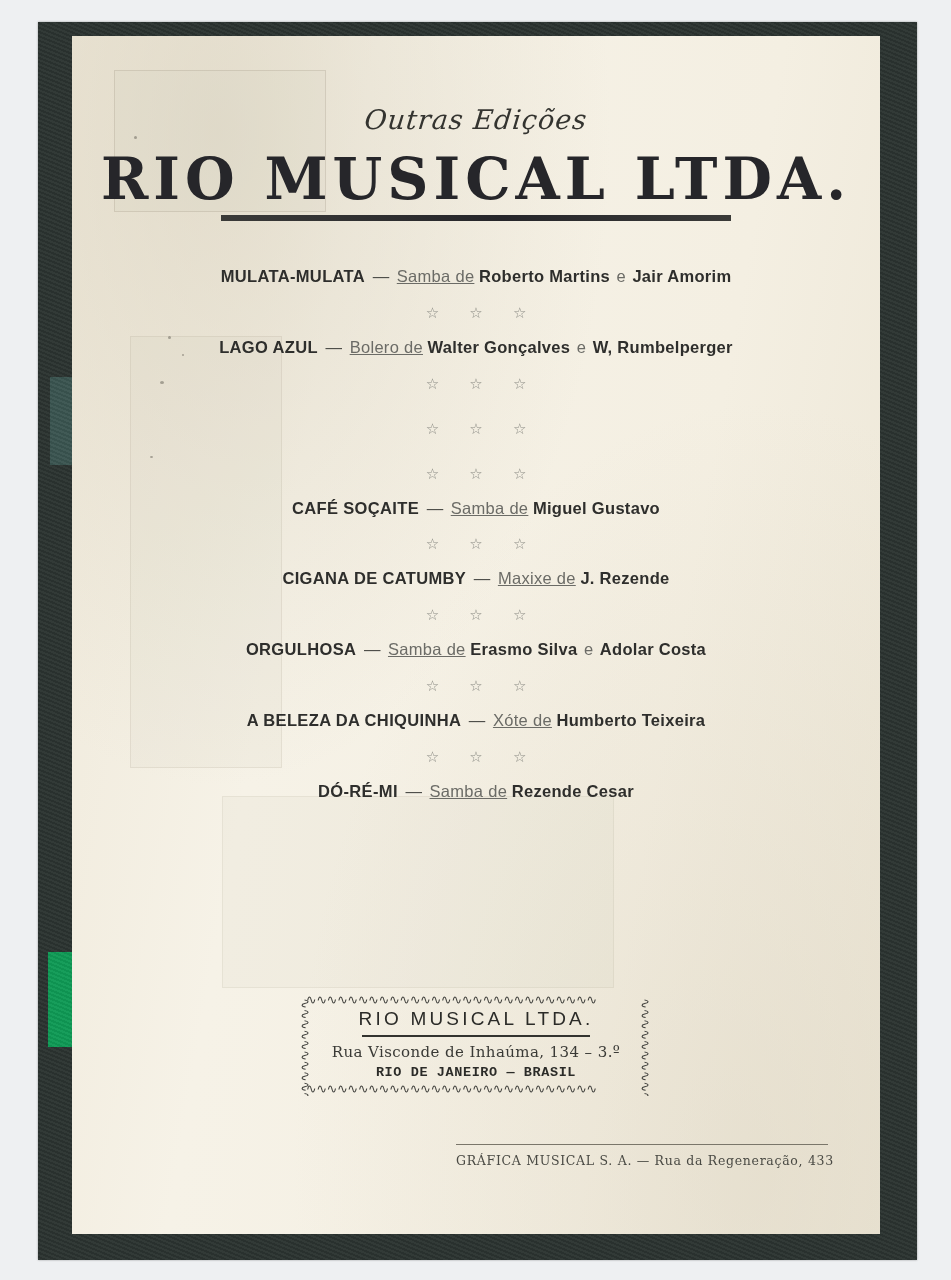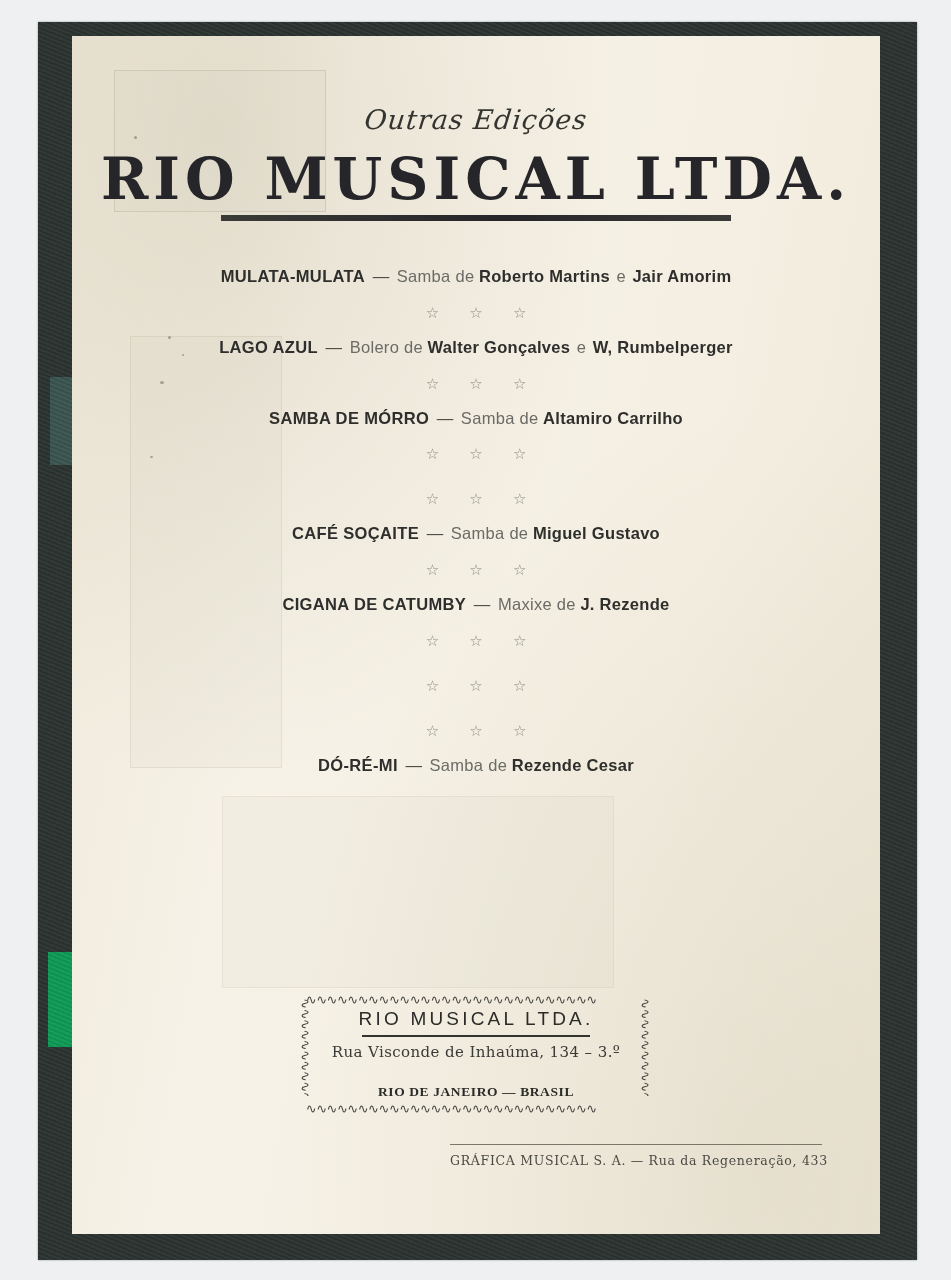--- a/index.html
+++ b/index.html
@@ -134,20 +134,21 @@
     font-weight: bold;
     letter-spacing: .35px;
   }
   .entry .dash {
     color: #4a4a46;
     padding: 0 3px;
   }
   .entry .genre {
     color: #6b6b66;
     letter-spacing: .3px;
+    text-decoration: underline;
   }
   .entry .composers {
     font-weight: bold;
     letter-spacing: .3px;
   }
   .entry .conj {
     font-weight: normal;
     color: #6b6b66;
     padding: 0 2px;
   }
@@ -202,32 +203,31 @@
     background: #33332f;
   }
   #stamp-address {
     font-family: "DejaVu Serif", serif;
     font-size: 15px;
     color: #3a3a36;
     letter-spacing: .4px;
     padding-bottom: 4px;
   }
   #stamp-city {
-    font-family: Liberation Serif, serif;
+    font-family: Liberation Mono, monospace;
     font-weight: bold;
     font-size: 13.5px;
     letter-spacing: .6px;
     color: #2b2b28;
-    margin-top: 19px;
   }
 
   
   #colophon {
     position: absolute;
-    right: 58px;
+    right: 52px;
     bottom: 64px;
     width: 372px;
     text-align: center;
   }
   #colophon-rule {
     width: 100%;
     height: 1px;
     background: #7a766a;
     margin-bottom: 7px;
   }
@@ -264,28 +264,29 @@
     <div id="script-heading">Outras Edições</div>
     <div id="house-name">RIO MUSICAL LTDA.</div>
     <div id="title-rule"></div>
   </div>
 
   <div id="catalog">
       <div class="entry"><span class="song-title">MULATA-MULATA</span> <span class="dash">—</span> <span class="genre">Samba de</span> <span class="composers">Roberto Martins</span> <span class="conj">e</span> <span class="composers">Jair Amorim</span></div>
       <div class="star-divider">☆ ☆ ☆</div>
       <div class="entry"><span class="song-title">LAGO AZUL</span> <span class="dash">—</span> <span class="genre">Bolero de</span> <span class="composers">Walter Gonçalves</span> <span class="conj">e</span> <span class="composers">W, Rumbelperger</span></div>
       <div class="star-divider">☆ ☆ ☆</div>
-      <div class="entry"><span class="song-title">SAMBA DE MÓRRO</span> <span class="dash">—</span> <span class="genre">Samba de</span> <span class="composers">Altamiro Carrilho</span></div>
       <div class="star-divider">☆ ☆ ☆</div>
       <div class="star-divider">☆ ☆ ☆</div>
       <div class="entry"><span class="song-title">CAFÉ SOÇAITE</span> <span class="dash">—</span> <span class="genre">Samba de</span> <span class="composers">Miguel Gustavo</span></div>
       <div class="star-divider">☆ ☆ ☆</div>
       <div class="entry"><span class="song-title">CIGANA DE CATUMBY</span> <span class="dash">—</span> <span class="genre">Maxixe de</span> <span class="composers">J. Rezende</span></div>
       <div class="star-divider">☆ ☆ ☆</div>
-      <div class="star-divider">☆ ☆ ☆</div>
+      <div class="entry"><span class="song-title">ORGULHOSA</span> <span class="dash">—</span> <span class="genre">Samba de</span> <span class="composers">Erasmo Silva</span> <span class="conj">e</span> <span class="composers">Adolar Costa</span></div>
+      <div class="star-divider">☆ ☆ ☆</div>
+      <div class="entry"><span class="song-title">A BELEZA DA CHIQUINHA</span> <span class="dash">—</span> <span class="genre">Xóte de</span> <span class="composers">Humberto Teixeira</span></div>
       <div class="star-divider">☆ ☆ ☆</div>
       <div class="entry"><span class="song-title">DÓ-RÉ-MI</span> <span class="dash">—</span> <span class="genre">Samba de</span> <span class="composers">Rezende Cesar</span></div>
     </div>
 
   <div id="stamp-wrap">
     <div id="stamp">
       <div class="zz zz-top">∿∿∿∿∿∿∿∿∿∿∿∿∿∿∿∿∿∿∿∿∿∿∿∿∿∿∿∿∿∿∿∿∿∿∿∿∿∿∿∿∿∿∿∿∿∿∿∿</div>
       <div class="zz zz-bottom">∿∿∿∿∿∿∿∿∿∿∿∿∿∿∿∿∿∿∿∿∿∿∿∿∿∿∿∿∿∿∿∿∿∿∿∿∿∿∿∿∿∿∿∿∿∿∿∿</div>
       <div class="zz zz-left">∿∿∿∿∿∿∿∿∿∿∿∿∿∿∿∿∿∿∿∿∿∿∿∿∿∿∿∿∿∿∿∿∿∿∿∿∿∿∿∿∿∿∿∿∿∿∿∿</div>
       <div class="zz zz-right">∿∿∿∿∿∿∿∿∿∿∿∿∿∿∿∿∿∿∿∿∿∿∿∿∿∿∿∿∿∿∿∿∿∿∿∿∿∿∿∿∿∿∿∿∿∿∿∿</div>

